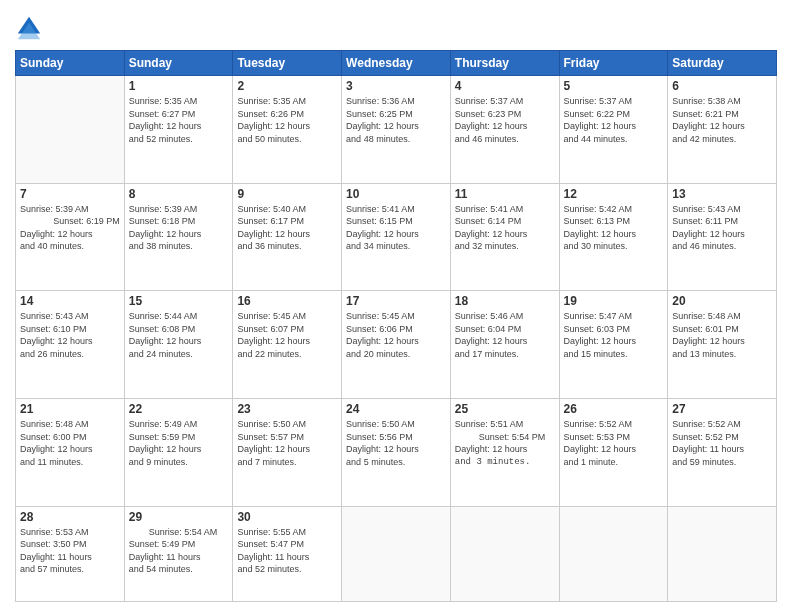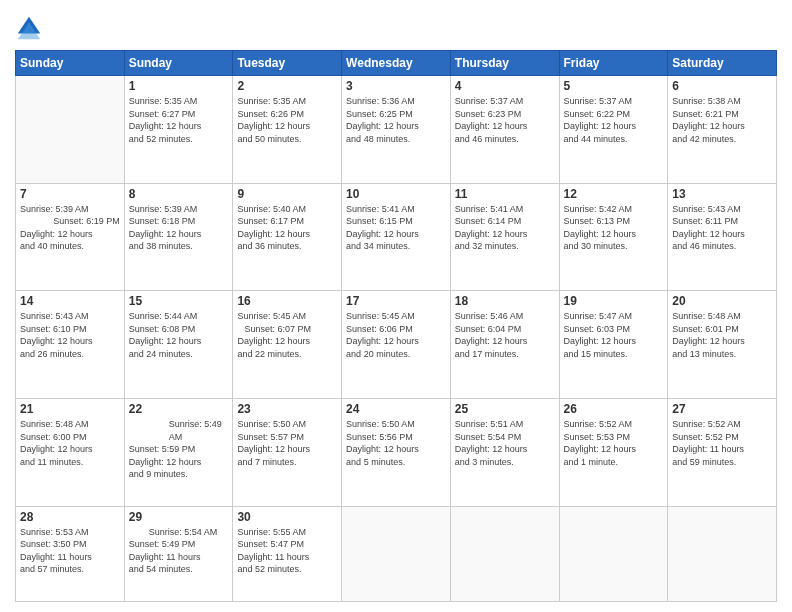--- a/index.html
+++ b/index.html
@@ -276,21 +276,21 @@
               <span style="display: block;">Sunrise: 5:44 AM</span>
               <span style="display: block;">Sunset: 6:08 PM</span>
               <span style="display: block;">Daylight: 12 hours</span>
               <span style="display: block;">and 24 minutes.</span>
             </div>
           </td>
           <td>
             <span class="day-num">16</span>
             <div class="day-info">
               <span style="display: block;">Sunrise: 5:45 AM</span>
-              <span style="display: block; margin-left: 7px;">Sunset: 6:07 PM</span>
+              <span style="display: block;">Sunset: 6:07 PM</span>
               <span style="display: block;">Daylight: 12 hours</span>
               <span style="display: block;">and 22 minutes.</span>
             </div>
           </td>
           <td>
             <span class="day-num">17</span>
             <div class="day-info">
               <span style="display: block;">Sunrise: 5:45 AM</span>
               <span style="display: block;">Sunset: 6:06 PM</span>
               <span style="display: block;">Daylight: 12 hours</span>
@@ -331,21 +331,21 @@
             <div class="day-info">
               <span style="display: block;">Sunrise: 5:48 AM</span>
               <span style="display: block;">Sunset: 6:00 PM</span>
               <span style="display: block;">Daylight: 12 hours</span>
               <span style="display: block;">and 11 minutes.</span>
             </div>
           </td>
           <td>
             <span class="day-num">22</span>
             <div class="day-info">
-              <span style="display: block; margin-left: 40px;">Sunrise: 5:49 AM</span>
+              <span style="display: block;">Sunrise: 5:49 AM</span>
               <span style="display: block;">Sunset: 5:59 PM</span>
               <span style="display: block;">Daylight: 12 hours</span>
               <span style="display: block;">and 9 minutes.</span>
             </div>
           </td>
           <td>
             <span class="day-num">23</span>
             <div class="day-info">
               <span style="display: block;">Sunrise: 5:50 AM</span>
               <span style="display: block;">Sunset: 5:57 PM</span>
@@ -359,23 +359,23 @@
               <span style="display: block;">Sunrise: 5:50 AM</span>
               <span style="display: block;">Sunset: 5:56 PM</span>
               <span style="display: block;">Daylight: 12 hours</span>
               <span style="display: block;">and 5 minutes.</span>
             </div>
           </td>
           <td>
             <span class="day-num">25</span>
             <div class="day-info">
               <span style="display: block;">Sunrise: 5:51 AM</span>
-              <span style="display: block;">Sunset: 5:54 PM</span>
-              <span style="display: block;">Daylight: 12 hours</span>
-              <span style="display: block;">and 3 minutes.</span>
+              <span style="display: block; margin-left: 24px;">Sunset: 5:54 PM</span>
+              <span style="display: block;">Daylight: 12 hours</span>
+              <span style="display: block; font-family: Liberation Mono, monospace;">and 3 minutes.</span>
             </div>
           </td>
           <td>
             <span class="day-num">26</span>
             <div class="day-info">
               <span style="display: block;">Sunrise: 5:52 AM</span>
               <span style="display: block;">Sunset: 5:53 PM</span>
               <span style="display: block;">Daylight: 12 hours</span>
               <span style="display: block;">and 1 minute.</span>
             </div>

